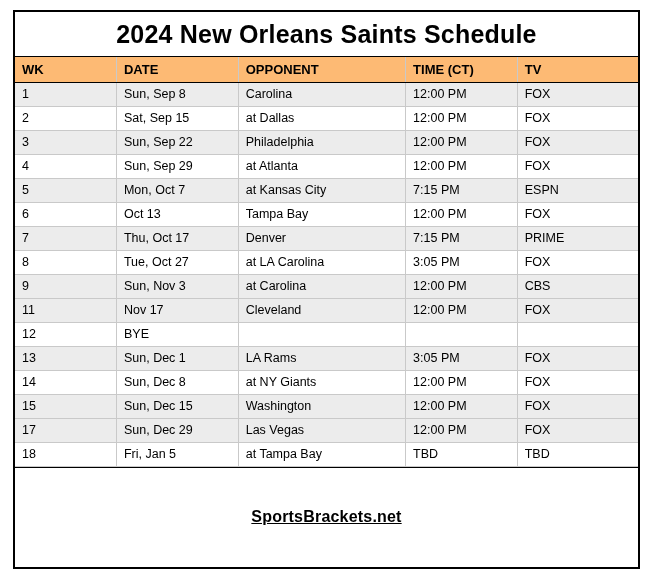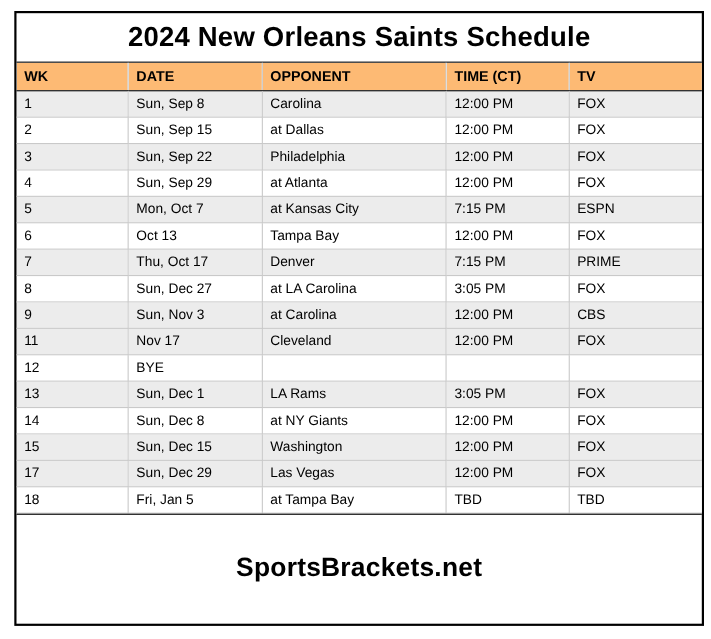--- a/index.html
+++ b/index.html
@@ -90,22 +90,23 @@
 
   .footer {
     flex: 1 1 auto;
     display: flex;
     align-items: center;
     justify-content: center;
     border-top: 1px solid #000000;
     min-height: 42px;
   }
   .footer-link {
-    font-size: 24px;
+    font-size: 16px;
     font-weight: bold;
+    text-decoration: underline;
     color: #000000;
     letter-spacing: 0.2px;
     cursor: pointer;
   }
 </style>
 </head>
 <body>
 
 <div class="page">
   <div class="frame">
@@ -134,21 +135,21 @@
       <tbody id="schedule-body">
           <tr class="alt">
             <td>1</td>
             <td>Sun, Sep 8</td>
             <td>Carolina</td>
             <td>12:00 PM</td>
             <td>FOX</td>
           </tr>
           <tr class="plain">
             <td>2</td>
-            <td>Sun, Sep 15</td>
+            <td>Sat, Sep 15</td>
             <td>at Dallas</td>
             <td>12:00 PM</td>
             <td>FOX</td>
           </tr>
           <tr class="alt">
             <td>3</td>
             <td>Sun, Sep 22</td>
             <td>Philadelphia</td>
             <td>12:00 PM</td>
             <td>FOX</td>
@@ -176,21 +177,21 @@
           </tr>
           <tr class="alt">
             <td>7</td>
             <td>Thu, Oct 17</td>
             <td>Denver</td>
             <td>7:15 PM</td>
             <td>PRIME</td>
           </tr>
           <tr class="plain">
             <td>8</td>
-            <td>Sun, Dec 27</td>
+            <td>Tue, Oct 27</td>
             <td>at LA Carolina</td>
             <td>3:05 PM</td>
             <td>FOX</td>
           </tr>
           <tr class="alt">
             <td>9</td>
             <td>Sun, Nov 3</td>
             <td>at Carolina</td>
             <td>12:00 PM</td>
             <td>CBS</td>

